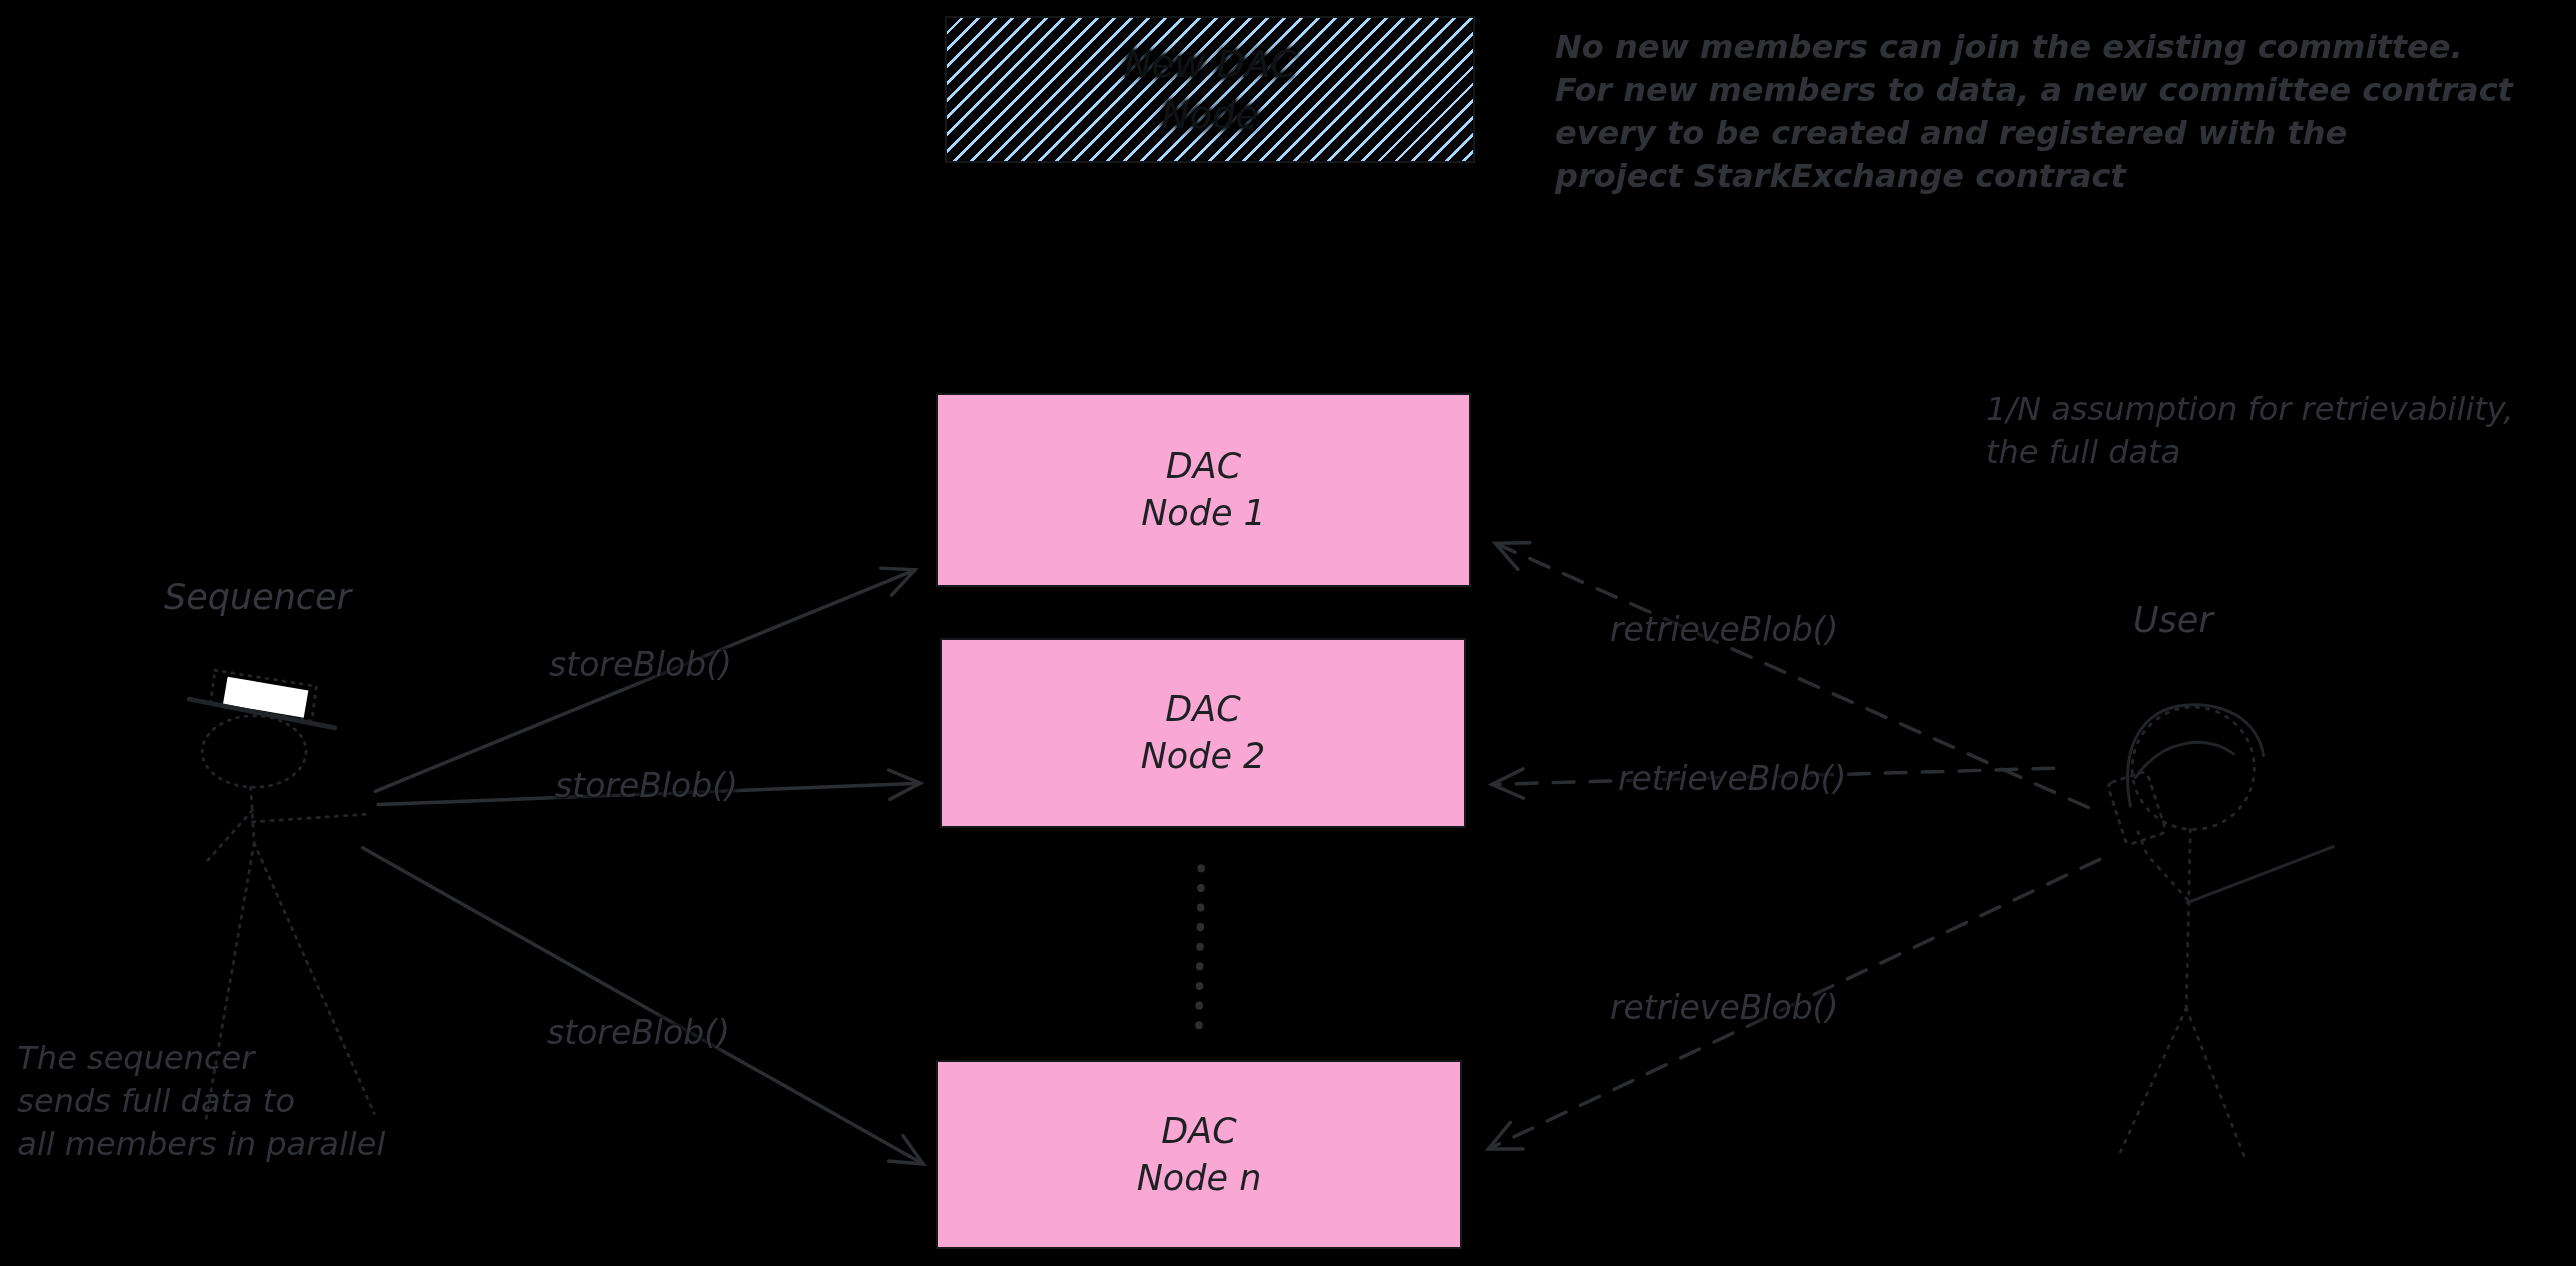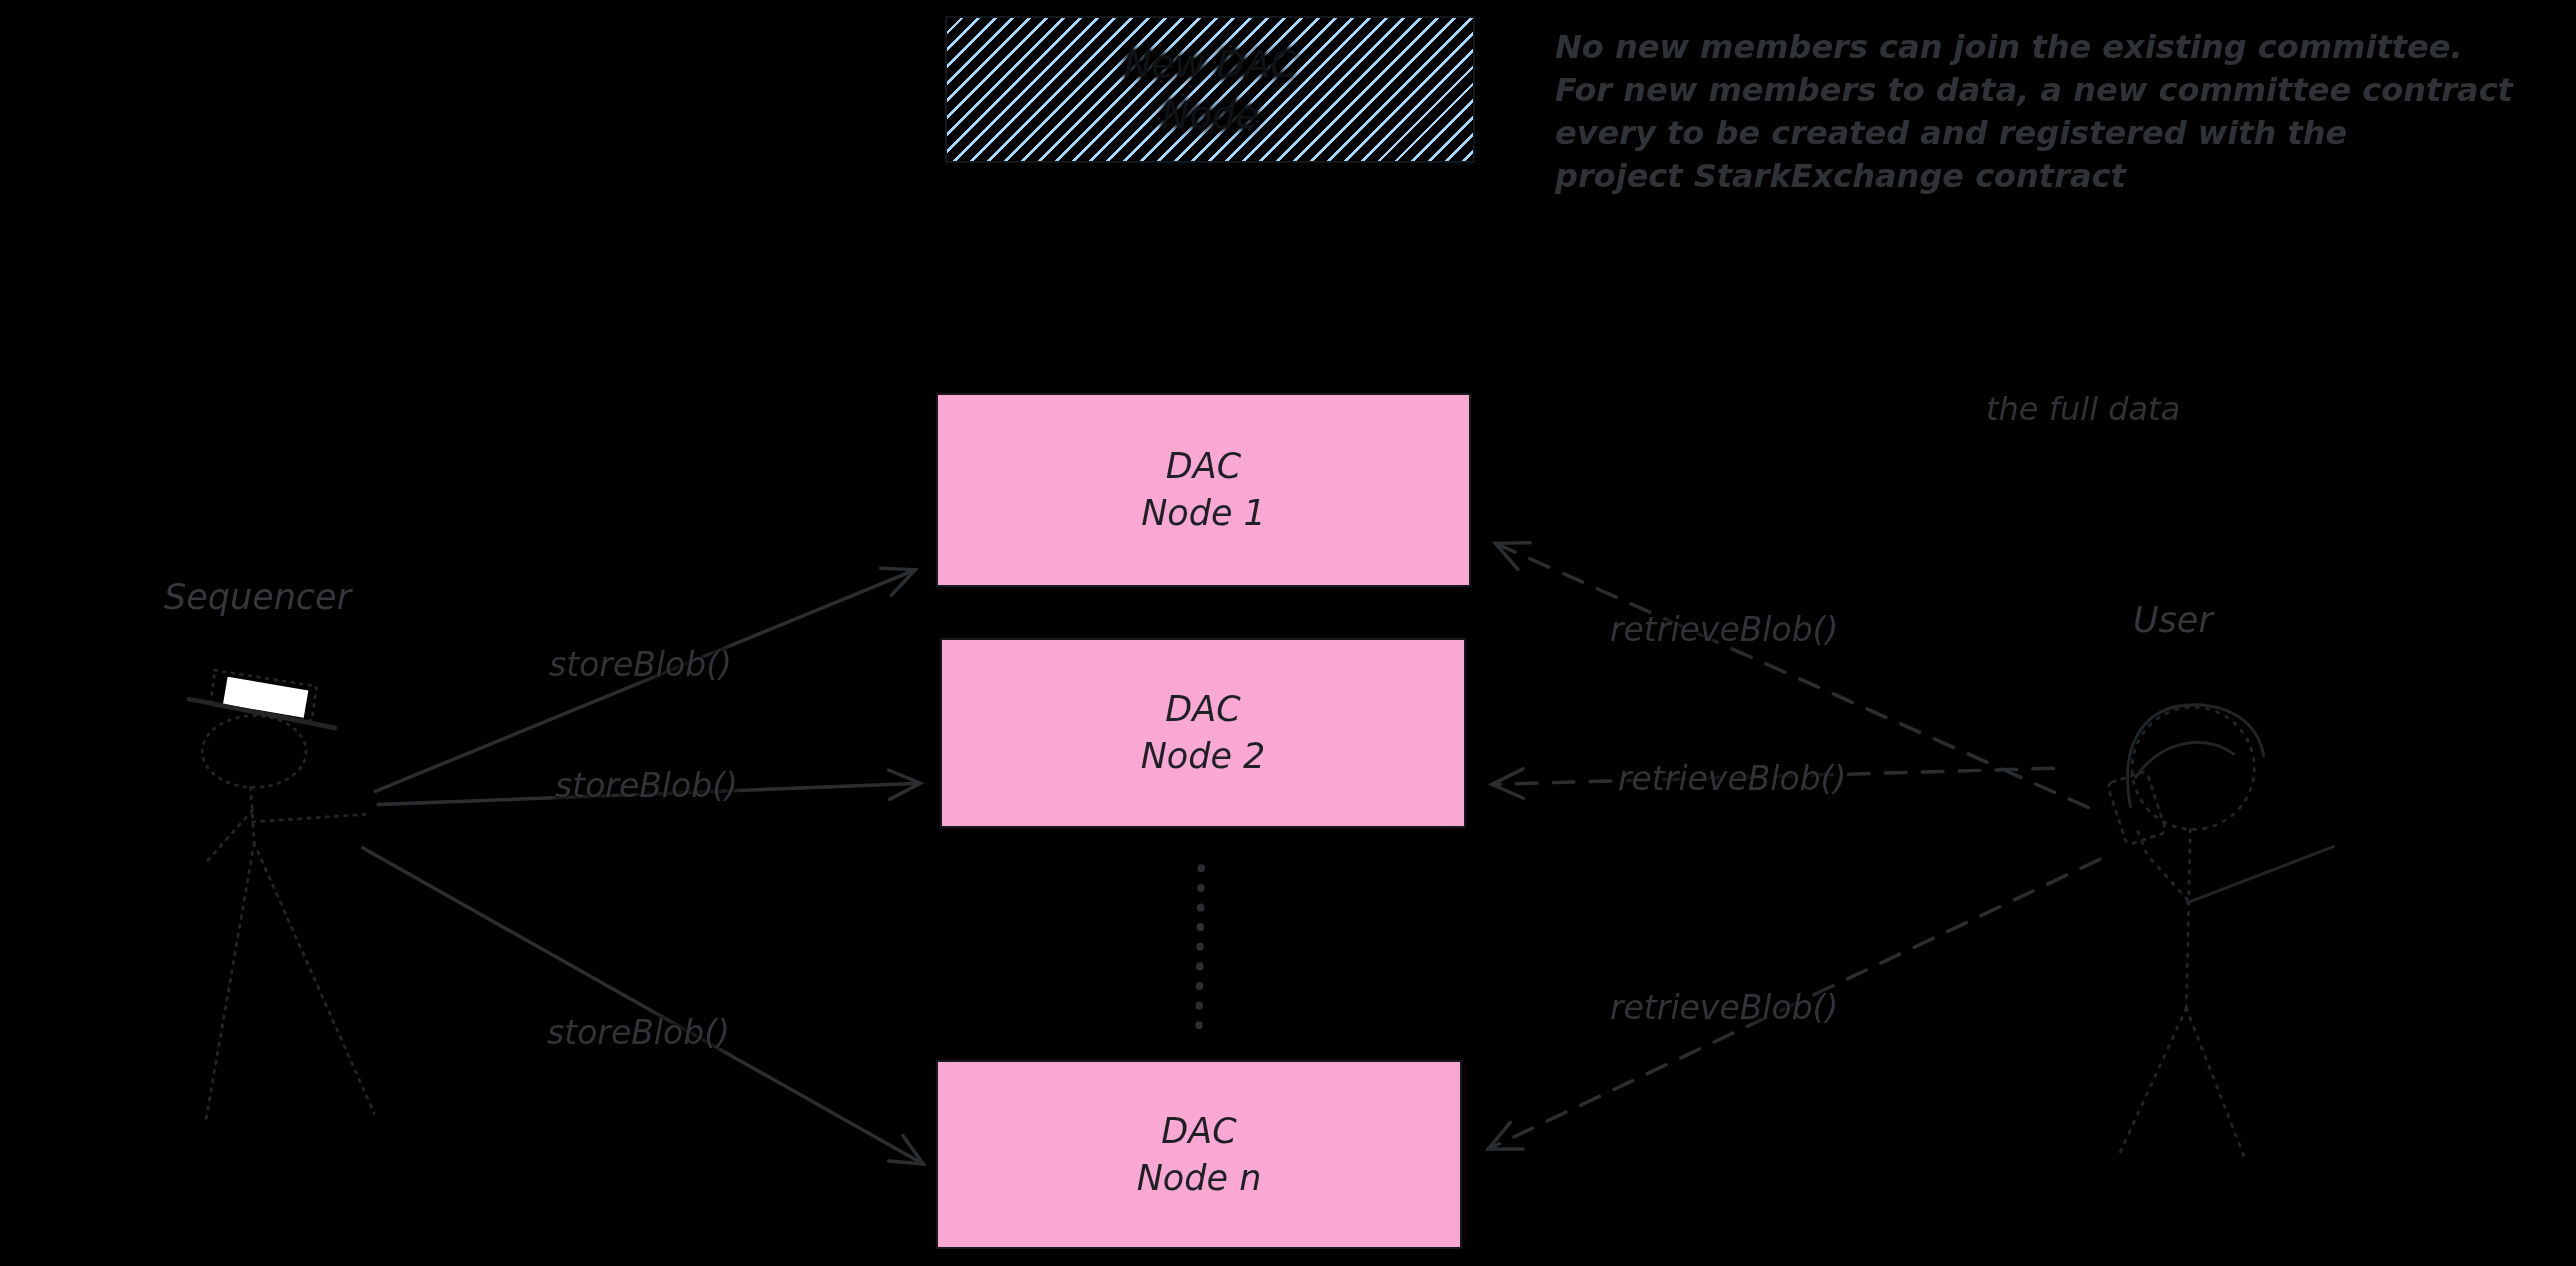--- a/index.html
+++ b/index.html
@@ -115,18 +115,24 @@
   <div class="edge-label" style="left:1610px;top:988px;">retrieveBlob()</div>
 
   <div class="note" style="left:1555px;top:26px;font-weight:bold;">
     <div>No new members can join the existing committee.</div>
     <div>For new members to data, a new committee contract</div>
     <div>every to be created and registered with the</div>
     <div>project StarkExchange contract</div>
   </div>
 
   <div class="note" style="left:1986px;top:388px;">
+    <div>1/N assumption for retrievability,</div>
     <div>the full data</div>
   </div>
 
+  <div class="note" style="left:17.3px;top:1037px;">
+    <div>The sequencer</div>
+    <div>sends full data to</div>
+    <div>all members in parallel</div>
+  </div>
 
 </div>
 
 
 </body></html>

